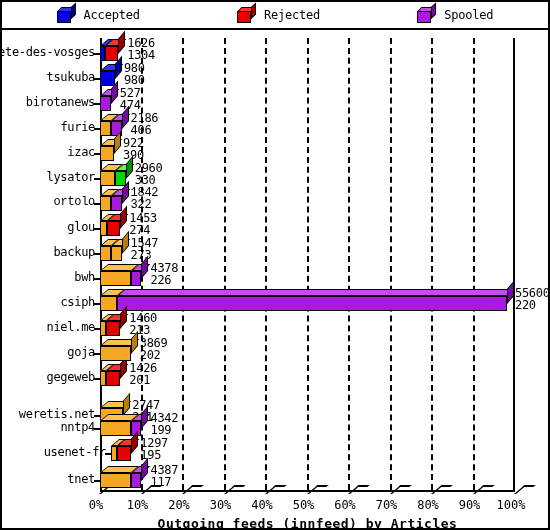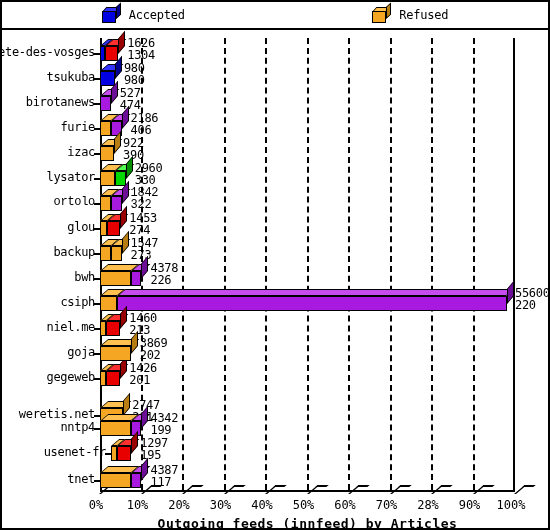--- a/index.html
+++ b/index.html
@@ -103,25 +103,33 @@
       <div class="legend-item">
         <span class="legend-cube">
           <span class="lc-top" style="background: rgb(51, 51, 255);"></span>
           <span class="lc-side" style="background: rgb(0, 0, 144);"></span>
           <span class="lc-front" style="background: rgb(0, 0, 224);"></span>
         </span>
         <span class="legend-label">Accepted</span>
       </div>
       <div class="legend-item">
         <span class="legend-cube">
-          <span class="lc-top" style="background: rgb(255, 192, 80);"></span>
-          <span class="lc-side" style="background: rgb(184, 125, 16);"></span>
-          <span class="lc-front" style="background: rgb(245, 167, 35);"></span>
+          <span class="lc-top" style="background: rgb(255, 48, 48);"></span>
+          <span class="lc-side" style="background: rgb(153, 0, 0);"></span>
+          <span class="lc-front" style="background: rgb(232, 0, 0);"></span>
         </span>
-        <span class="legend-label">Refused</span>
+        <span class="legend-label">Rejected</span>
+      </div>
+      <div class="legend-item">
+        <span class="legend-cube">
+          <span class="lc-top" style="background: rgb(198, 76, 240);"></span>
+          <span class="lc-side" style="background: rgb(109, 15, 150);"></span>
+          <span class="lc-front" style="background: rgb(168, 26, 224);"></span>
+        </span>
+        <span class="legend-label">Spooled</span>
       </div>
     </div>
 
   <div class="plot">
     <div class="axis-left"></div>
     <div class="axis-right"></div>
     <div class="axis-bottom"></div>
 
     <div id="gridlines">
         <div class="gridline" style="left: 138.5px;"></div>
@@ -469,21 +477,21 @@
         <div class="xlabel" style="left: 218.5px;">30%</div>
         <div class="tick-3d" style="left: 263px;"></div>
         <div class="xlabel" style="left: 260px;">40%</div>
         <div class="tick-3d" style="left: 304.5px;"></div>
         <div class="xlabel" style="left: 301.5px;">50%</div>
         <div class="tick-3d" style="left: 346px;"></div>
         <div class="xlabel" style="left: 343px;">60%</div>
         <div class="tick-3d" style="left: 387.5px;"></div>
         <div class="xlabel" style="left: 384.5px;">70%</div>
         <div class="tick-3d" style="left: 429px;"></div>
-        <div class="xlabel" style="left: 426px;">28%</div>
+        <div class="xlabel" style="left: 426px;">80%</div>
         <div class="tick-3d" style="left: 470.5px;"></div>
         <div class="xlabel" style="left: 467.5px;">90%</div>
         <div class="tick-3d" style="left: 512px;"></div>
         <div class="xlabel" style="left: 509px;">100%</div>
       </div>
 
     <div class="xtitle">Outgoing feeds (innfeed) by Articles</div>
   </div>
 
 </div>

